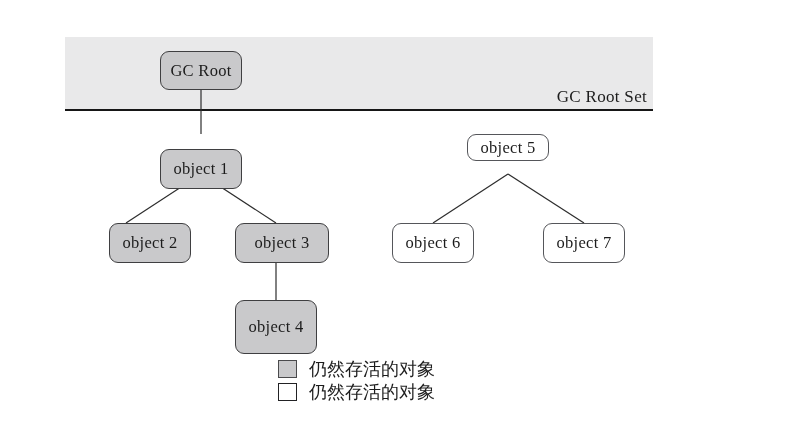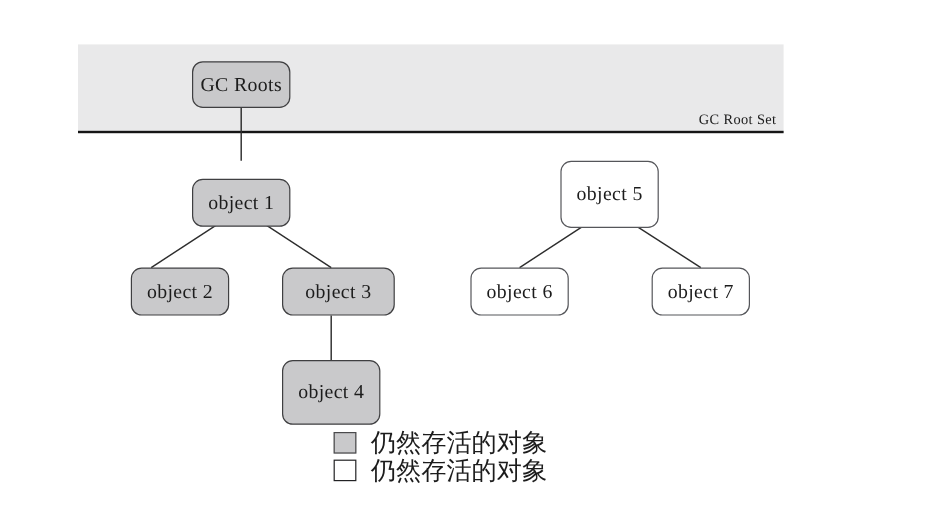--- a/index.html
+++ b/index.html
@@ -23,21 +23,21 @@
     width: 588px;
     height: 74px;
     background: var(--band, #e9e9ea);
     border-bottom: 2px solid #161616;
     box-sizing: border-box;
   }
   .band-label {
     position: absolute;
     right: 6px;
     bottom: 2px;
-    font-size: 12px;
+    font-size: 17px;
     letter-spacing: 0.3px;
     color: #1c1c1c;
     white-space: nowrap;
   }
   .edges-svg {
     position: absolute;
     left: 0;
     top: 0;
     width: 786px;
     height: 422px;
@@ -85,21 +85,21 @@
   }
   .legend-swatch.alive {
     background: var(--alive, #c9c9cb);
     border: 1.4px solid #4a4a4c;
   }
   .legend-swatch.recyclable {
     background: var(--recyclable, #ffffff);
     border: 1.6px solid #222224;
   }
   .legend-label {
-    font-size: 21px;
+    font-size: 18px;
     color: #1c1c1c;
     white-space: nowrap;
   }
 </style>
 </head>
 <body>
 
 <div class="canvas">
 
   <div class="root-band">
@@ -109,26 +109,26 @@
   <svg class="edges-svg" viewBox="0 0 786 422" xmlns="http://www.w3.org/2000/svg">
       <line x1="201" y1="90" x2="201" y2="134"></line>
       <line x1="201" y1="174" x2="126" y2="223"></line>
       <line x1="201" y1="174" x2="276" y2="223"></line>
       <line x1="276" y1="263" x2="276" y2="300"></line>
       <line x1="508" y1="174" x2="433" y2="223"></line>
       <line x1="508" y1="174" x2="584" y2="223"></line>
     </svg>
 
   <div>
-      <div class="node alive" style="left: 160px; top: 51px; width: 82px; height: 39px;">GC Roots</div>
+      <div class="node alive" style="left: 160px; top: 51px; width: 82px; height: 39px;">GC Root</div>
       <div class="node alive" style="left: 160px; top: 149px; width: 82px; height: 40px;">object 1</div>
       <div class="node alive" style="left: 85px; top: 223px; width: 82px; height: 40px; margin-left: 24px;">object 2</div>
       <div class="node alive" style="left: 235px; top: 223px; width: 94px; height: 40px;">object 3</div>
       <div class="node alive" style="left: 235px; top: 300px; width: 82px; height: 54px;">object 4</div>
-      <div class="node recyclable" style="left: 467px; top: 134px; width: 82px; height: 56px;">object 5</div>
+      <div class="node recyclable" style="left: 467px; top: 134px; width: 82px; height: 27px;">object 5</div>
       <div class="node recyclable" style="left: 392px; top: 223px; width: 82px; height: 40px;">object 6</div>
       <div class="node recyclable" style="left: 543px; top: 223px; width: 82px; height: 40px;">object 7</div>
     </div>
 
   <div class="legend">
     <div class="legend-row">
       <span class="legend-swatch alive"></span>
       <span class="legend-label">仍然存活的对象</span>
     </div>
     <div class="legend-row">

